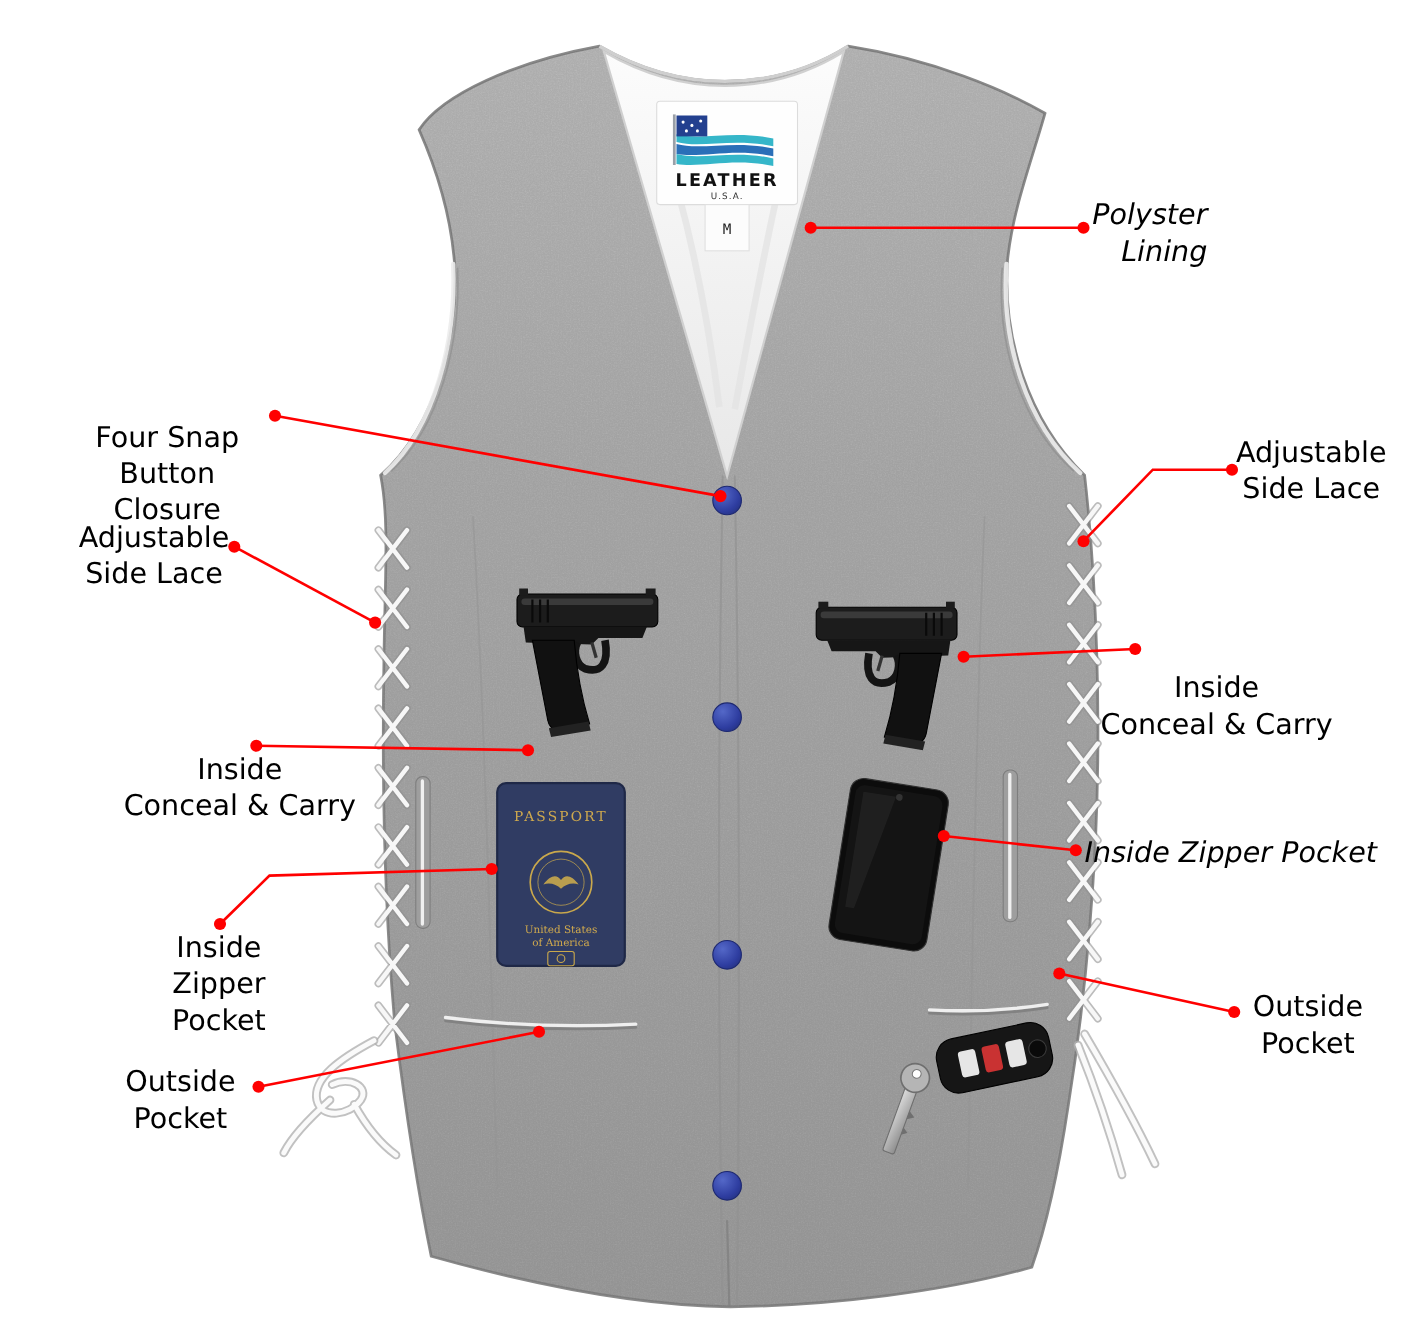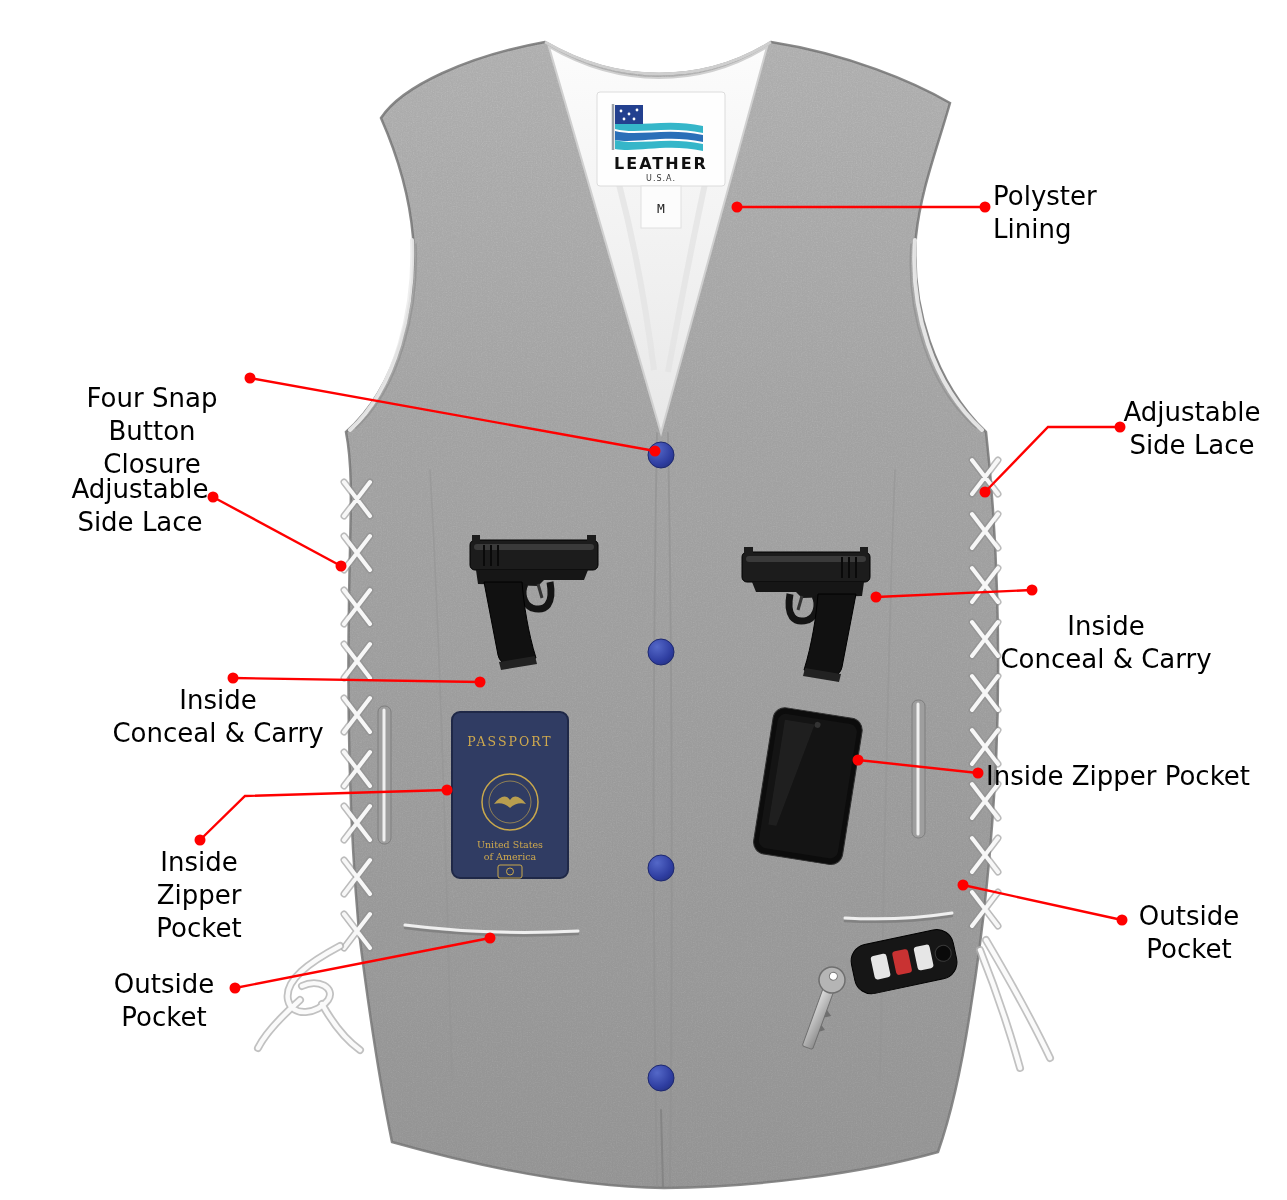--- a/index.html
+++ b/index.html
@@ -6,21 +6,21 @@
   html,body{margin:0;padding:0;background:#fff;}
   .stage{
     position:relative;width:1287px;height:1200px;background:#fff;overflow:hidden;
     font-family:"DejaVu Sans","Liberation Sans",sans-serif;
   }
   svg.art{position:absolute;left:0;top:0;width:1287px;height:1200px;}
   .label{
     position:absolute;color:#000;font-size:26px;line-height:1.27;
     text-align:center;white-space:pre-line;z-index:5;
   }
-  .label.left-align{text-align:left;}
+  .label.left-align{text-align:right;font-style:italic;}
 </style>
 </head>
 <body>
 
 <div class="stage">
 
   <svg class="art" viewBox="0 0 1287 1200">
     <defs>
       <linearGradient id="leatherG" x1="0" y1="0" x2="0" y2="1">
         <stop offset="0" stop-color="#c3c3c3"></stop>

